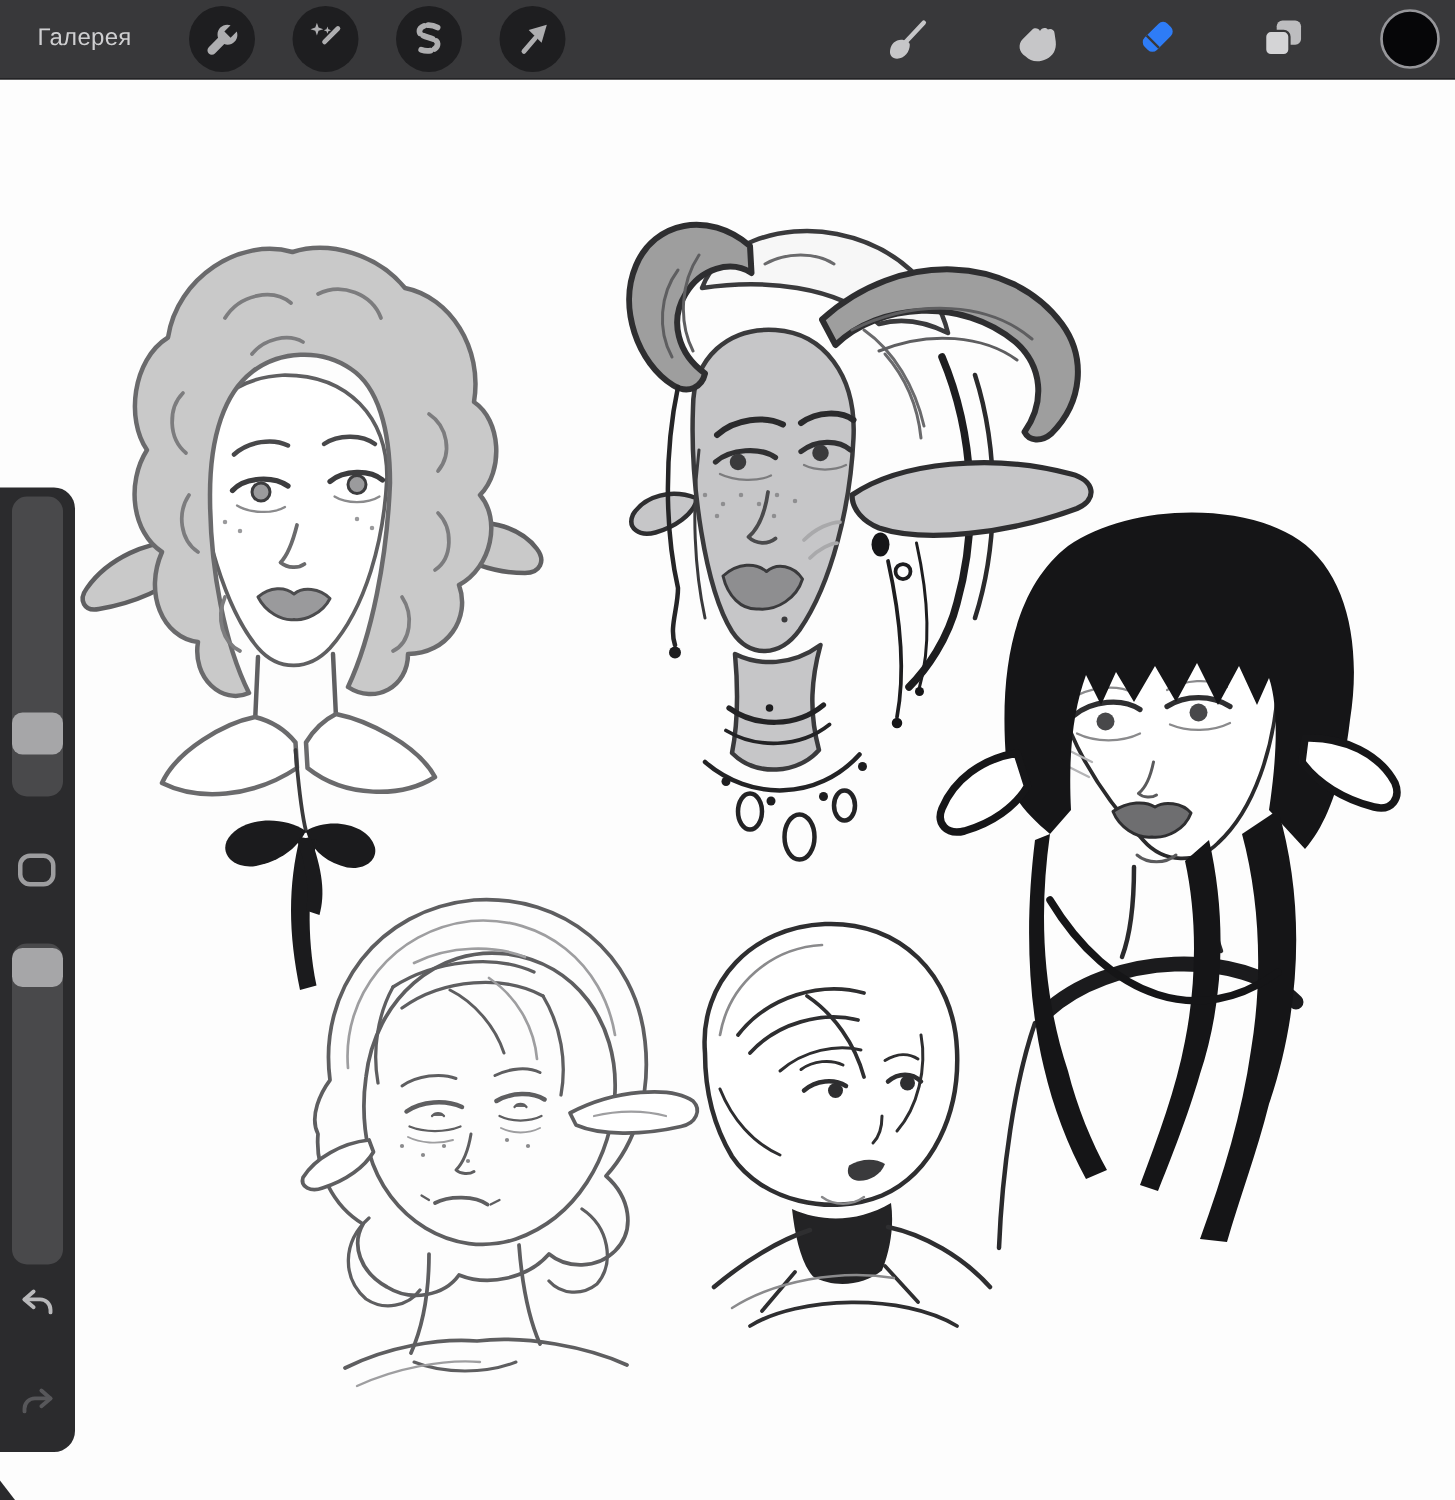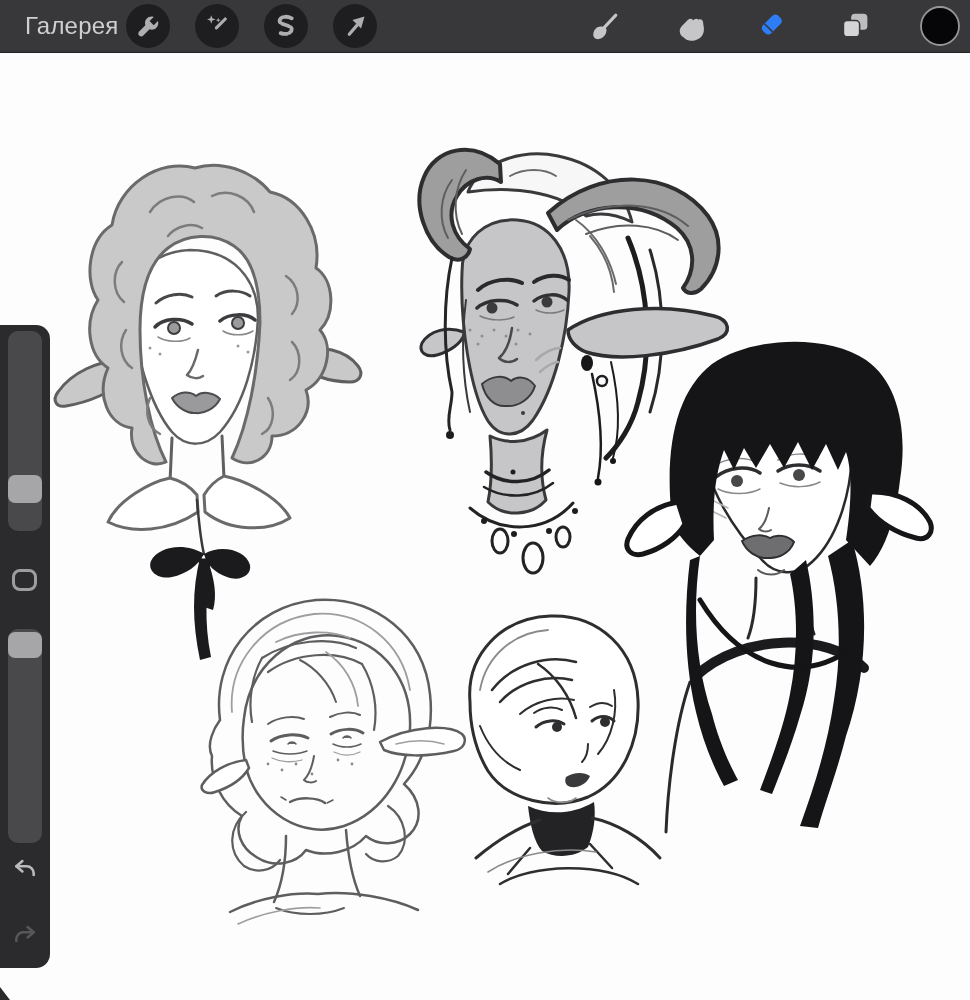--- a/index.html
+++ b/index.html
@@ -2,21 +2,21 @@
 <html><head>
 <meta charset="utf-8">
 <style>
   html,body{margin:0;padding:0;background:#e8e8e8;}
   .app{position:relative;width:970px;height:1000px;background:#fdfdfd;overflow:hidden;
        font-family:"Liberation Sans","DejaVu Sans",sans-serif;}
   
   .toolbar{position:absolute;top:0;left:0;width:970px;height:52px;background:#38383a;
            border-bottom:1px solid #232325;z-index:10;}
   .gallery-label{position:absolute;left:25px;top:0;height:52px;line-height:52px;
-                 color:#cfcfd1;font-size:24px;letter-spacing:.2px;cursor:default;}
+                 color:#cfcfd1;font-size:16px;letter-spacing:.2px;cursor:default;}
   .tool-circle{position:absolute;top:4px;width:44px;height:44px;border-radius:50%;
                background:#1e1e20;display:flex;align-items:center;justify-content:center;}
   .flat-tool{position:absolute;top:4px;width:44px;height:44px;display:flex;
              align-items:center;justify-content:center;}
   .tool-circle svg,.flat-tool svg{display:block;}
   
   .sidebar{position:absolute;left:0;top:325px;width:50px;height:643px;background:#2b2b2d;
            border-radius:0 14px 14px 0;z-index:9;}
   .slider-track{position:absolute;left:8px;width:34px;background:#49494b;border-radius:10px;}
   .slider-handle{position:absolute;left:0;width:34px;height:28px;background:#a6a6a8;border-radius:7px;}

